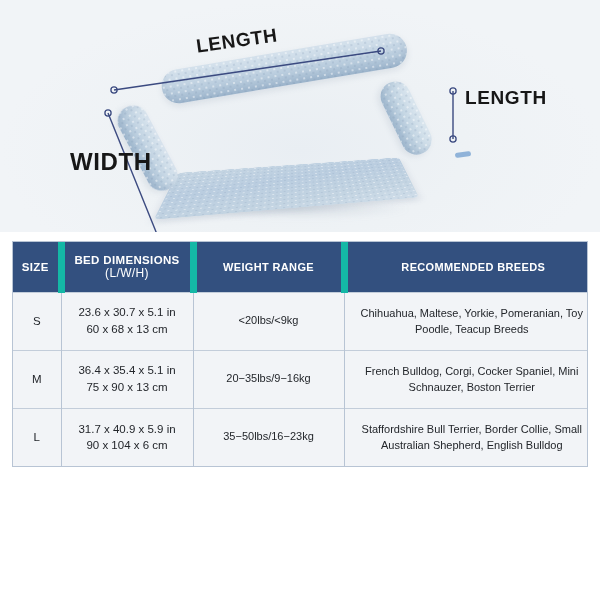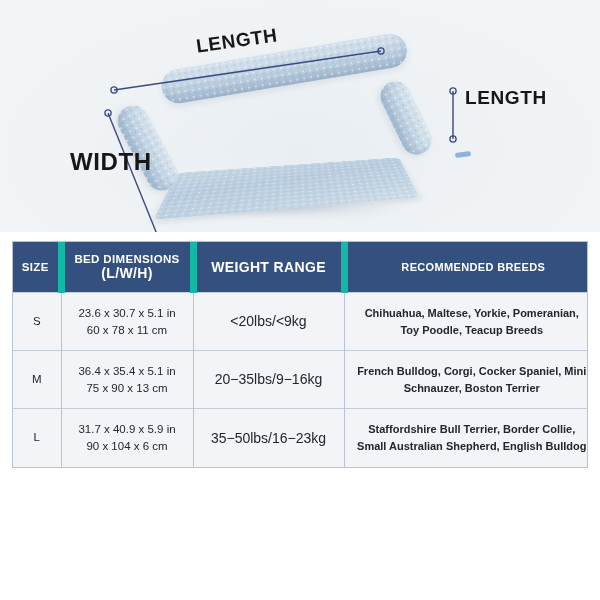--- a/index.html
+++ b/index.html
@@ -125,33 +125,33 @@
   table{border-collapse:collapse;width:100%;table-layout:fixed;}
   thead th{
     background:#33507f;color:#ffffff;
     font-size:11.5px;font-weight:700;letter-spacing:.35px;
     text-transform:uppercase;
     padding:11px 4px;height:50px;box-sizing:border-box;
     vertical-align:middle;text-align:center;
     border-right:7px solid #14b8a6;
   }
   thead th:last-child{border-right:none;}
-  thead th .sub{display:block;font-size:14px;font-weight:700;}
+  thead th .sub{display:block;font-size:12px;font-weight:400;}
   tbody td{
     border-top:1px solid #c3cdda;
     border-right:1px solid #b8c4d4;
     padding:9px 8px;height:58px;box-sizing:border-box;
     vertical-align:middle;text-align:center;
     color:#23262b;font-size:11.5px;line-height:1.45;
     background:#f2f4f7;
   }
-  tbody td:last-child{border-right:none;font-weight:bold;}
+  tbody td:last-child{border-right:none;}
   .c-size{width:48px;font-size:11.5px;}
   .c-dim{width:132px;margin-top:28px;}
-  .c-weight{width:151px;font-size:14px;}
+  .c-weight{width:151px;font-size:11px;}
   .c-breeds{text-align:center;font-size:11px;line-height:1.5;padding-left:12px;padding-right:0;}
   .dim-line{display:block;}
 </style>
 </head>
 <body>
 
 <div class="page">
 
   <div class="hero">
     <div class="hero-inner">
@@ -212,21 +212,21 @@
             <span>RECOMMENDED BREEDS</span>
           </th>
         </tr>
       </thead>
       <tbody>
 
         <tr>
           <td class="c-size">S</td>
           <td class="c-dim">
             <span class="dim-line">23.6 x 30.7 x 5.1 in</span>
-            <span class="dim-line">60 x 78 x 11 cm</span>
+            <span class="dim-line">60 x 68 x 13 cm</span>
           </td>
           <td class="c-weight">&lt;20lbs/&lt;9kg</td>
           <td class="c-breeds">Chihuahua, Maltese, Yorkie, Pomeranian, Toy Poodle, Teacup Breeds</td>
         </tr>
 
         <tr>
           <td class="c-size">M</td>
           <td class="c-dim">
             <span class="dim-line">36.4 x 35.4 x 5.1 in</span>
             <span class="dim-line">75 x 90 x 13 cm</span>

